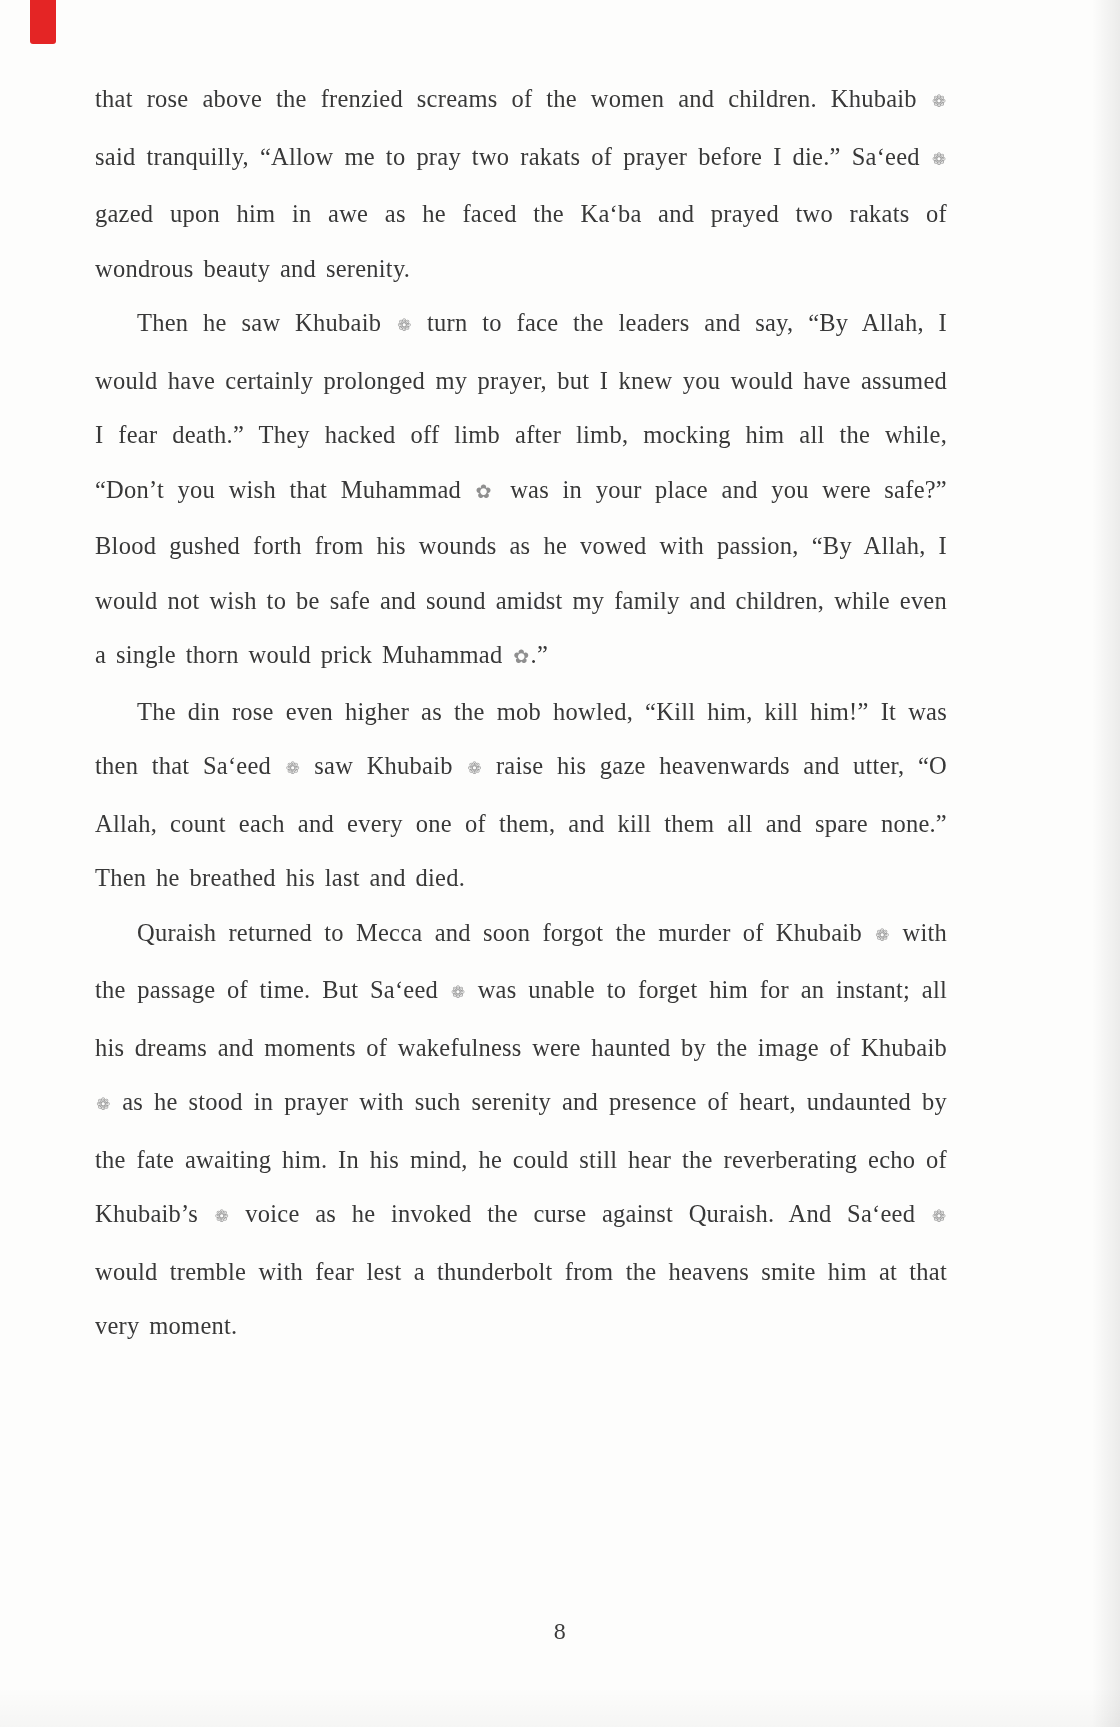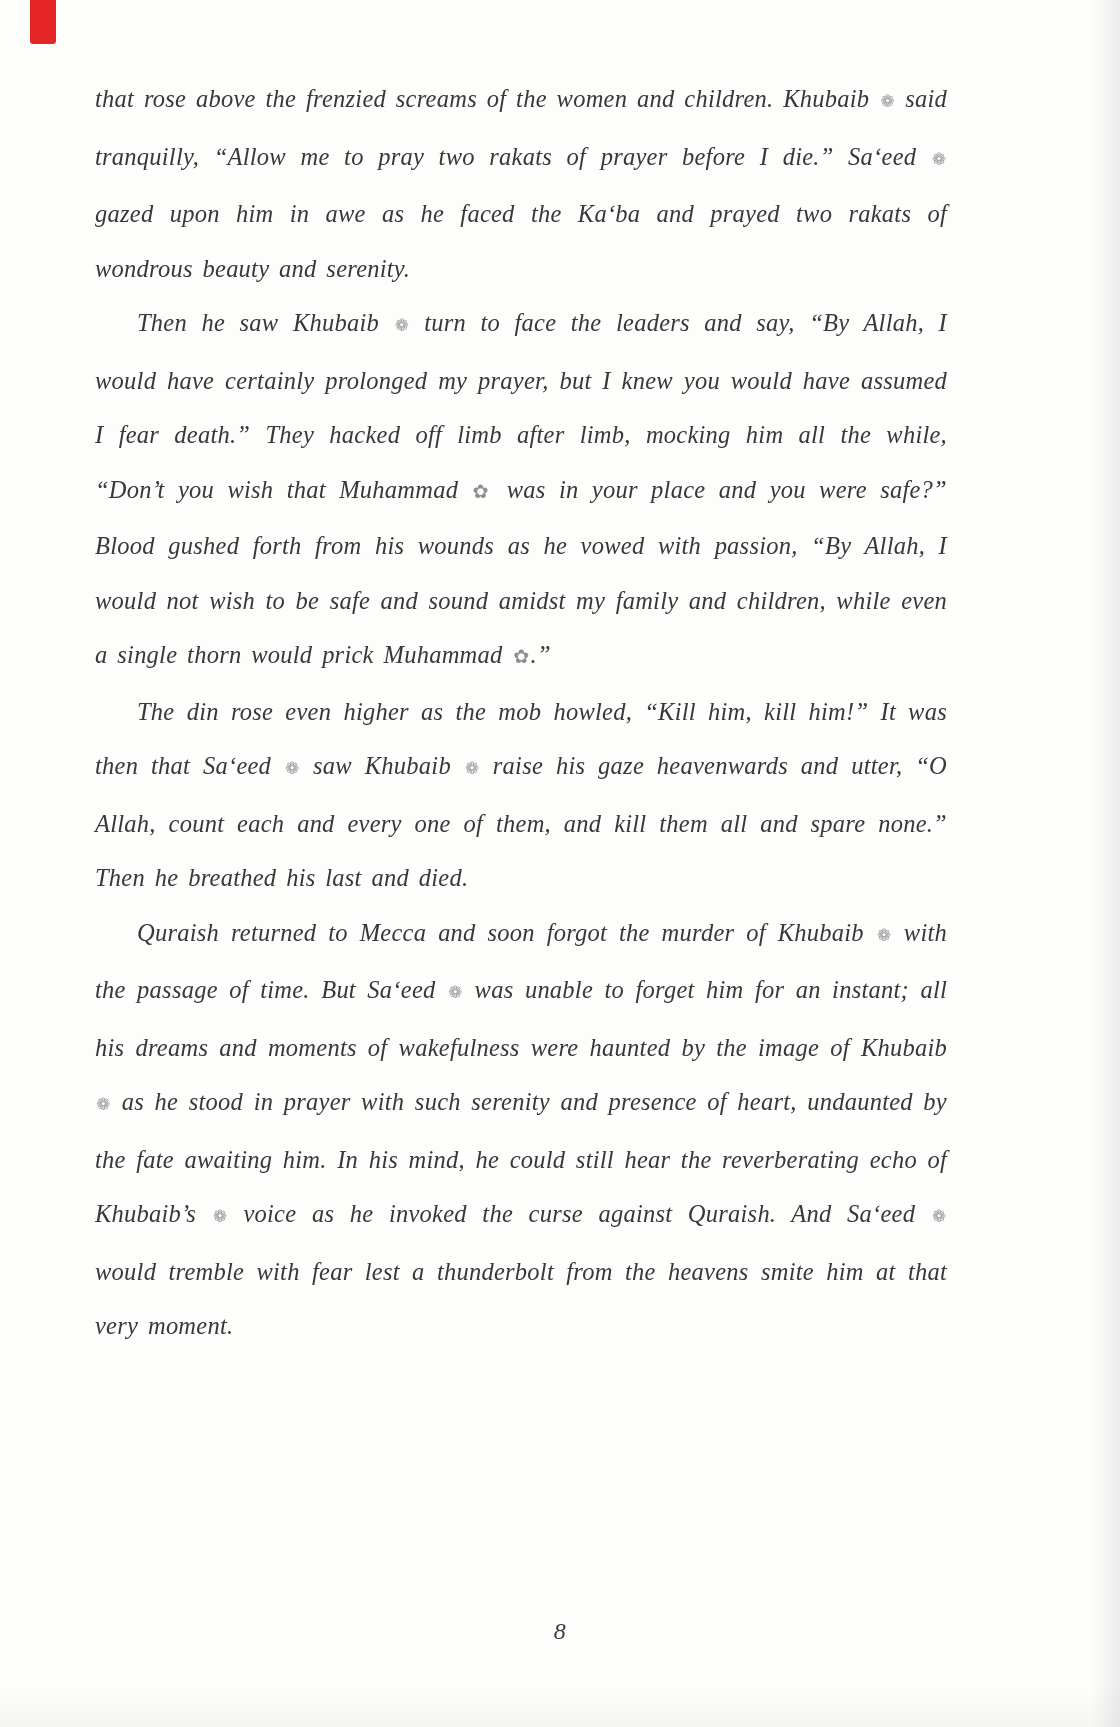--- a/index.html
+++ b/index.html
@@ -9,21 +9,20 @@
   }
   .page {
     position: relative;
     width: 1120px;
     height: 1727px;
     margin: 0 auto;
     background: #fdfdfc;
     overflow: hidden;
     font-family: "Liberation Serif", "DejaVu Serif", serif;
     color: #383838;
-    font-style: italic;
   }
   .scan-artifact-red {
     position: absolute;
     left: 30px;
     top: 0;
     width: 26px;
     height: 44px;
     background: #e42525;
     border-radius: 0 0 3px 3px;
   }

